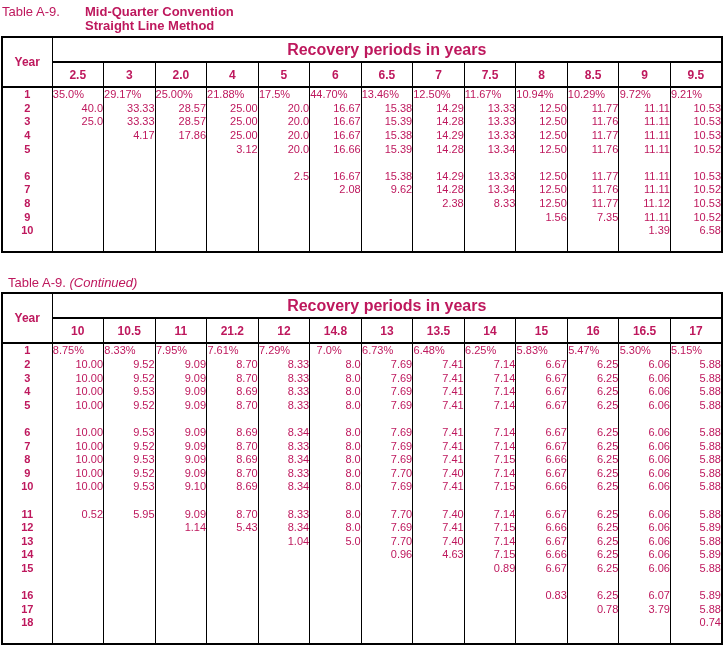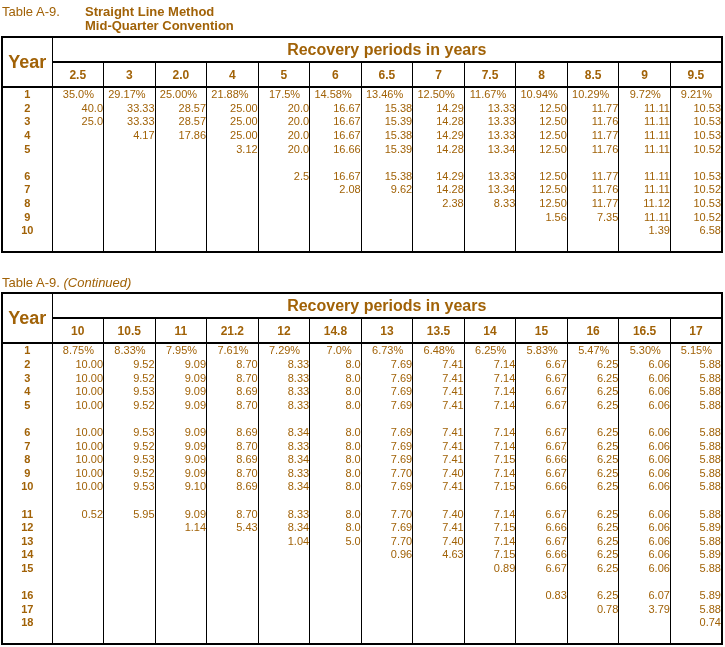--- a/index.html
+++ b/index.html
@@ -1,62 +1,62 @@
 <!DOCTYPE html>
 <html><head>
 <meta charset="utf-8">
 <style>
   html, body { margin:0; padding:0; background:#fff; }
   .page {
-    width:725px; height:647px; background:#ffffff; color:#a16207;
+    width:725px; height:647px; background:#ffffff; color:#be185d;
     font-family:"Liberation Sans", sans-serif; position:relative; overflow:hidden;
   }
   .title-block { display:flex; padding:5px 0 0 2px; font-size:13px; line-height:14px; }
   .title-block .tlabel { width:83px; flex:0 0 83px; }
   .title-block .tlines { font-weight:bold; }
-  .cont-title { margin:23px 0 0 0; padding-left:2px; font-size:13px; line-height:14px; }
+  .cont-title { margin:23px 0 0 0; padding-left:8px; font-size:13px; line-height:14px; }
   .cont-title .ital { font-style:italic; }
 
   table.depr {
     border-collapse:collapse; table-layout:fixed; width:722px;
     margin-left:1px; border:2px solid #000;
   }
   #table1 { margin-top:3px; }
   #table2 { margin-top:2px; }
 
   table.depr thead th {
     border:1px solid #000; border-bottom:2px solid #000;
     font-weight:bold; padding:0; text-align:center; vertical-align:middle;
   }
-  th.yhead { font-size:18px;margin-top:20px; }
+  th.yhead { font-size:12px;margin-top:20px; }
   th.spanhead { font-size:16px; height:23px; }
   tr.cols th { font-size:12px; height:23px; }
 
   table.depr tbody td {
     border-left:1px solid #000; border-right:1px solid #000;
     border-top:none; border-bottom:none;
     padding:0; height:13.6px; font-size:11px; line-height:1;
     vertical-align:middle; white-space:nowrap; overflow:visible;
   }
   td.year { text-align:center; font-weight:bold; }
   td.val { text-align:right; padding-right:13px; }
-  td.val.pct { padding-right:9px; }
+  td.val.pct { padding-right:19px; }
   tr.gap td { height:13px; }
   tr.pad td { height:8px; }
 </style>
 </head>
 <body>
 
 <div class="page">
 
   <div class="title-block">
     <span class="tlabel">Table A-9.</span>
     <div class="tlines">
+      <div>Mid-Quarter Convention</div>
       <div>Straight Line Method</div>
-      <div>Mid-Quarter Convention</div>
     </div>
   </div>
 
   <table class="depr" id="table1">
       <colgroup>
         <col style="width: 50px;">
         <col>
         <col>
         <col>
         <col>
@@ -92,21 +92,21 @@
         </tr>
       </thead>
       <tbody>
         <tr>
           <td class="year">1</td>
           <td class="val pct">35.0%</td>
           <td class="val pct">29.17%</td>
           <td class="val pct">25.00%</td>
           <td class="val pct">21.88%</td>
           <td class="val pct">17.5%</td>
-          <td class="val pct">14.58%</td>
+          <td class="val pct">44.70%</td>
           <td class="val pct">13.46%</td>
           <td class="val pct">12.50%</td>
           <td class="val pct">11.67%</td>
           <td class="val pct">10.94%</td>
           <td class="val pct">10.29%</td>
           <td class="val pct">9.72%</td>
           <td class="val pct">9.21%</td>
         </tr>
         <tr>
           <td class="year">2</td>

